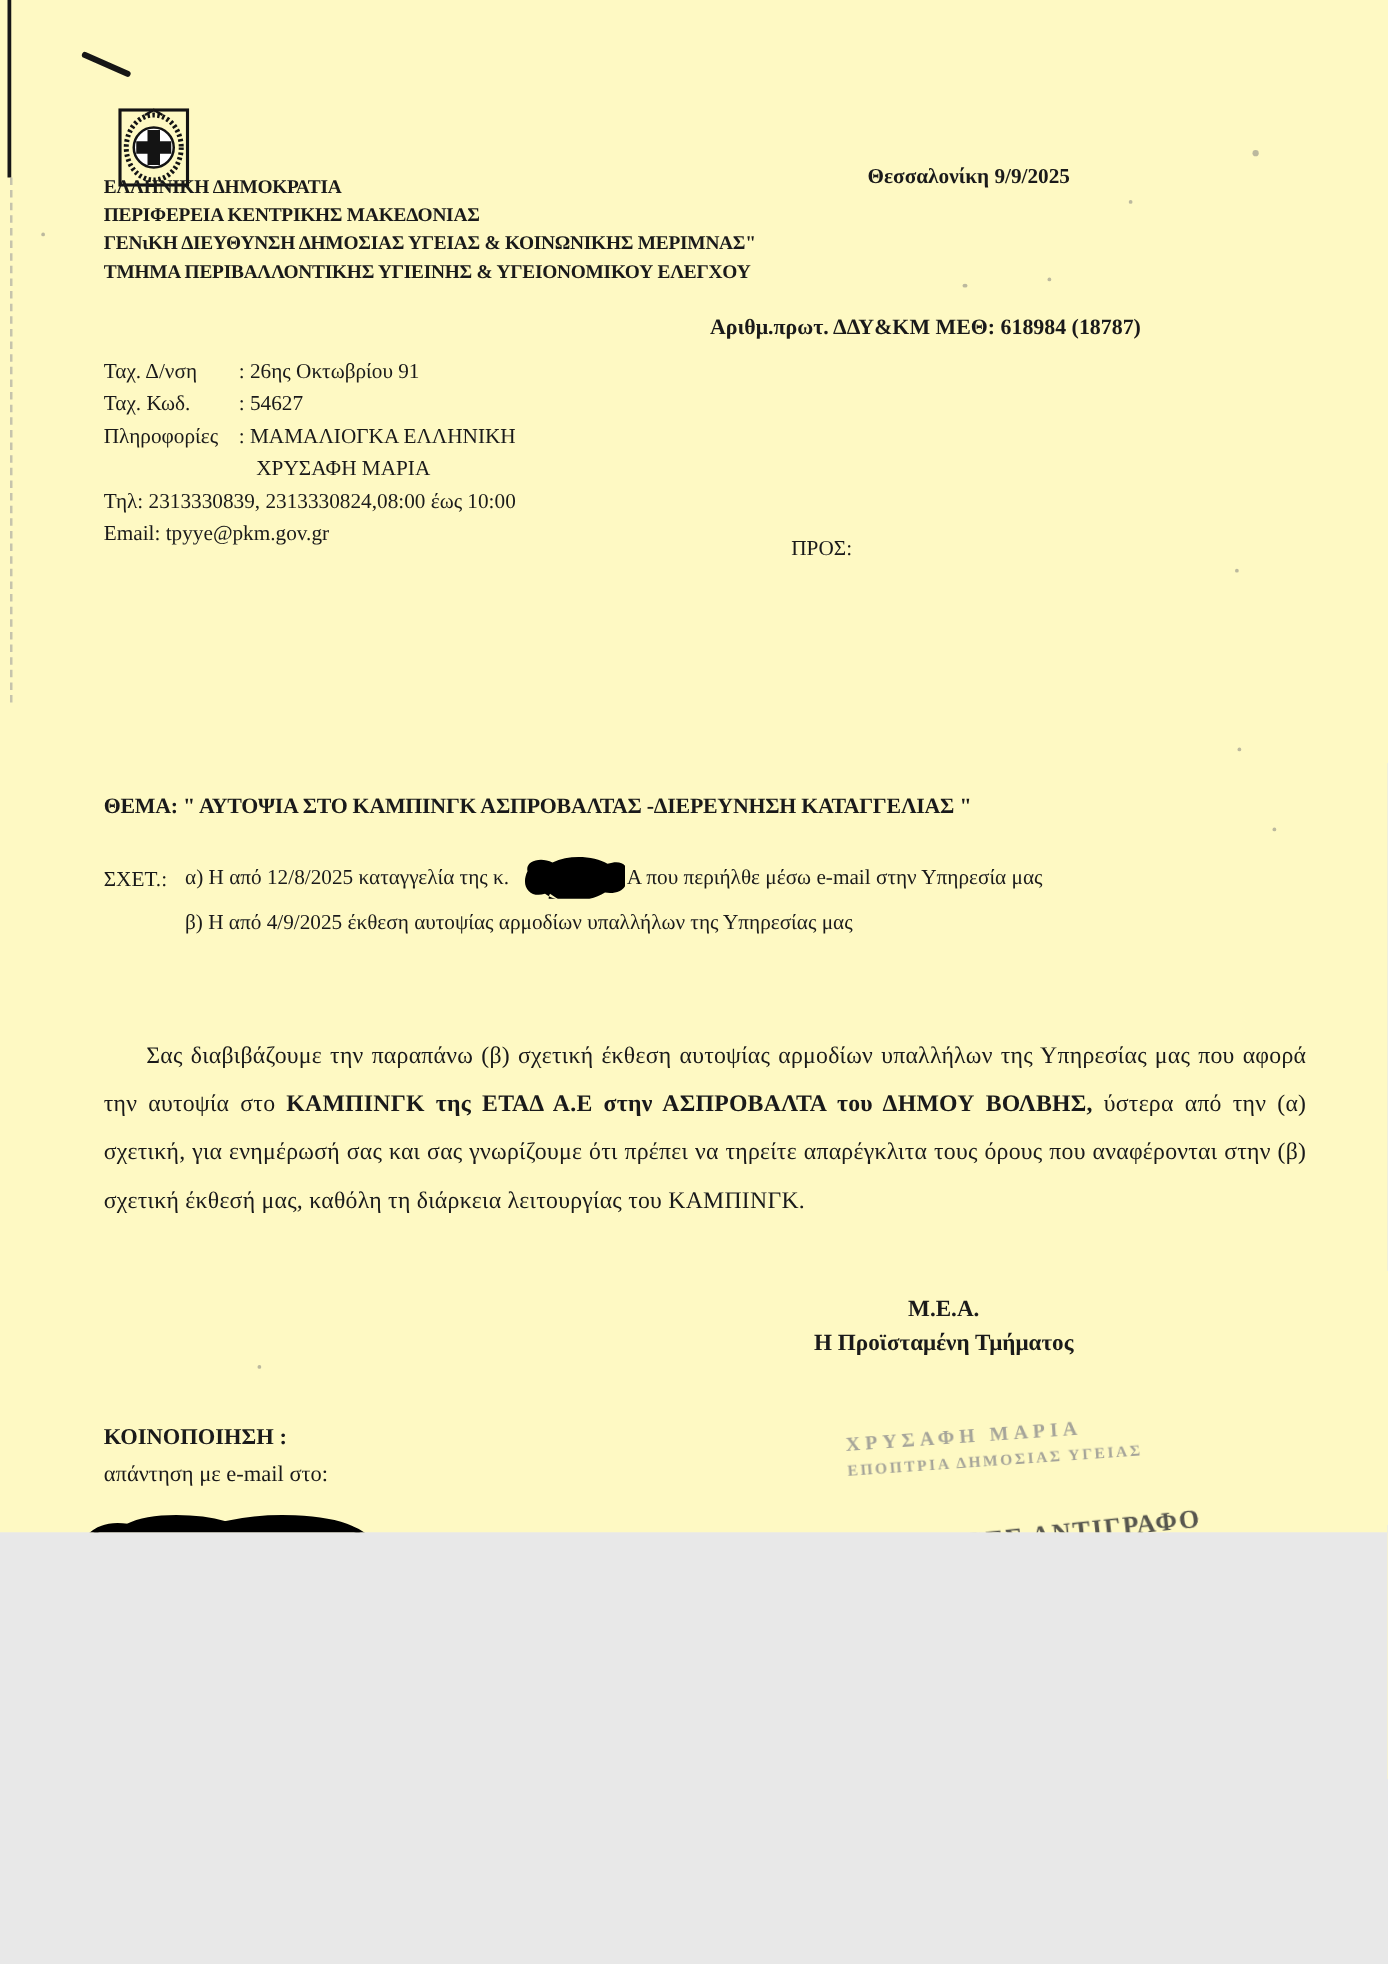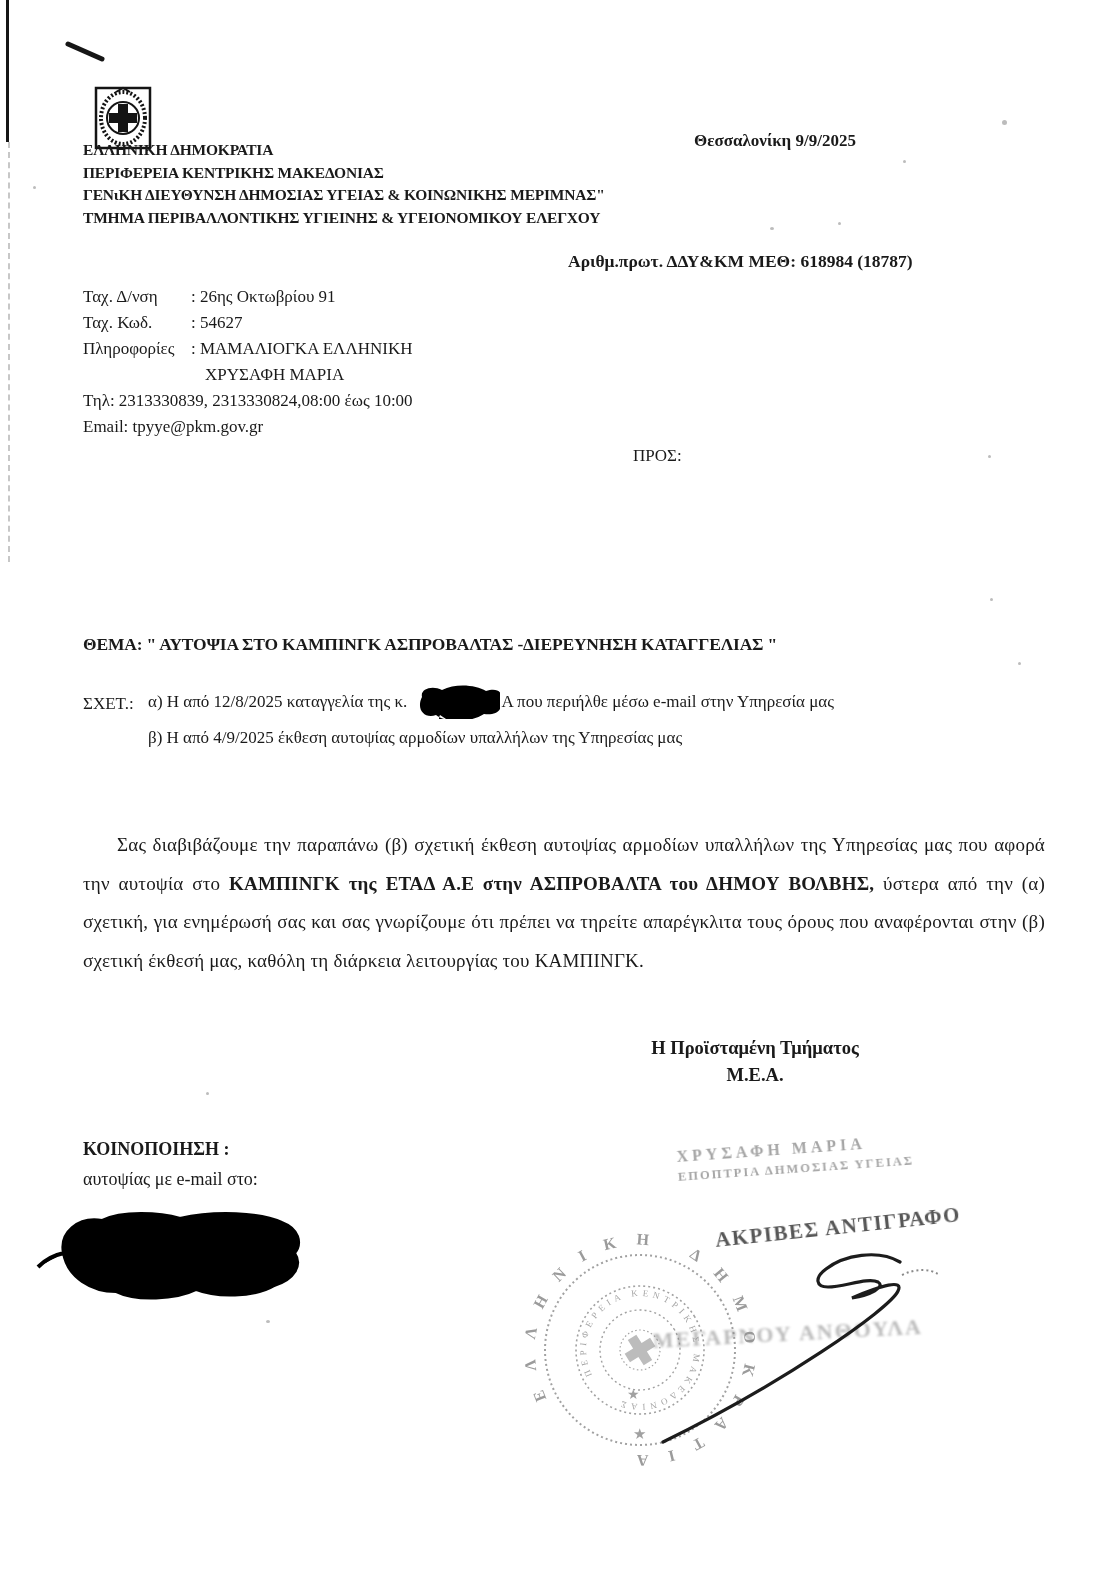--- a/index.html
+++ b/index.html
@@ -1,21 +1,21 @@
 <!DOCTYPE html>
 <html><head>
 <meta charset="utf-8">
 <title>Document</title>
 <style>
   html,body{margin:0;padding:0;background:#e8e8e8;}
   .page{
     position:relative;
-    width:1110px;height:1571px;
+    width:1110px;height:1226px;
     margin:0 auto;
-    background:#ffffff;
+    background:#fef9c3;
     font-family:"Liberation Serif","DejaVu Serif",serif;
     color:#1a1a1a;
     overflow:hidden;
   }
   .abs{position:absolute;}
   .b{font-weight:bold;}
   .hline{font-size:15.5px;font-weight:bold;line-height:22.5px;letter-spacing:-0.2px;white-space:nowrap;}
   .contact-line{font-size:17px;line-height:26px;white-space:nowrap;}
   .contact-label{display:inline-block;width:108px;}
   .recip-line{font-size:16.5px;font-weight:bold;line-height:21.5px;white-space:nowrap;}
@@ -88,47 +88,47 @@
       <span class="contact-label">Ταχ. Κωδ.</span><span>: 54627</span>
     </div>
     <div class="contact-line">
       <span class="contact-label">Πληροφορίες</span><span>:  ΜΑΜΑΛΙΟΓΚΑ ΕΛΛΗΝΙΚΗ</span>
     </div>
     <div class="contact-line" style="margin-left:122px;">ΧΡΥΣΑΦΗ ΜΑΡΙΑ</div>
     <div class="contact-line">Τηλ: 2313330839, 2313330824,08:00 έως 10:00</div>
     <div class="contact-line">Email: tpyye@pkm.gov.gr</div>
   </div>
 
-  <div class="abs" style="left:633px;top:429px;font-size:17px;margin-top:17px;">ΠΡΟΣ:</div>
+  <div class="abs" style="left:633px;top:429px;font-size:17px;">ΠΡΟΣ:</div>
 
 
   <div class="abs subject" style="left:83px;top:634px;">
     <span>ΘΕΜΑ:</span>
     <span>" ΑΥΤΟΨΙΑ ΣΤΟ ΚΑΜΠΙΝΓΚ ΑΣΠΡΟΒΑΛΤΑΣ -ΔΙΕΡΕΥΝΗΣΗ ΚΑΤΑΓΓΕΛΙΑΣ "</span>
   </div>
 
   <div class="abs ref-line" style="left:83px;top:694px;">ΣΧΕΤ.:</div>
   <div class="abs ref-line" style="left:148px;top:692px;">
     <span>α) Η από 12/8/2025 καταγγελία της κ. </span><svg width="88" height="36" style="vertical-align:middle;margin:-10px 1px -6px 1px;">
         <path d="M 10 14 C 8 6 20 2 30 7 C 44 0 64 2 74 8 C 86 4 92 10 88 18 C 92 26 84 33 72 31 C 58 40 34 40 24 32 C 12 36 4 26 10 14 Z M 28 32 C 24 40 32 44 40 40 Z" fill="#000"></path>
       </svg><span>Α που περιήλθε μέσω e-mail στην Υπηρεσία μας</span>
   </div>
   <div class="abs ref-line" style="left:148px;top:728px;">β) Η από 4/9/2025 έκθεση αυτοψίας αρμοδίων υπαλλήλων της Υπηρεσίας μας</div>
 
   <div class="abs body-par" style="left:83px;top:826px;">
     <span>Σας διαβιβάζουμε την παραπάνω (β) σχετική έκθεση αυτοψίας αρμοδίων υπαλλήλων της Υπηρεσίας μας που αφορά την αυτοψία στο </span><span class="b">ΚΑΜΠΙΝΓΚ της ΕΤΑΔ Α.Ε στην ΑΣΠΡΟΒΑΛΤΑ του ΔΗΜΟΥ ΒΟΛΒΗΣ,</span><span> ύστερα από την (α) σχετική, για ενημέρωσή σας και σας γνωρίζουμε ότι πρέπει να τηρείτε απαρέγκλιτα τους  όρους που αναφέρονται στην (β) σχετική έκθεσή μας, καθόλη τη διάρκεια λειτουργίας του ΚΑΜΠΙΝΓΚ.</span>
   </div>
 
   <div class="abs sig-block" style="left:605px;top:1035px;">
+    <div>Μ.Ε.Α.</div>
     <div>Η Προϊσταμένη Τμήματος</div>
-    <div>Μ.Ε.Α.</div>
   </div>
 
   <div class="abs koin-label" style="left:83px;top:1139px;">ΚΟΙΝΟΠΟΙΗΣΗ :</div>
-  <div class="abs koin-line" style="left:83px;top:1169px;">αυτοψίας με e-mail στο:</div>
+  <div class="abs koin-line" style="left:83px;top:1169px;">απάντηση με e-mail στο:</div>
 
   <svg class="abs" style="left:30px;top:1205px;" width="280" height="105">
     <path d="M 8 62 C 14 56 24 50 34 48 C 30 28 48 12 72 16 C 92 6 130 8 150 14 C 185 6 230 8 252 18 C 268 24 272 38 264 48 C 272 60 264 74 244 80 C 224 92 186 92 166 84 C 146 94 106 96 86 86 C 62 86 38 72 34 48" fill="#000" stroke="#000" stroke-width="4" stroke-linejoin="round"></path>
   </svg>
 
   <div class="abs faded-stamp" style="left:676px;top:1148px;">
     <div class="l1">ΧΡΥΣΑΦΗ ΜΑΡΙΑ</div>
     <div class="l2">ΕΠΟΠΤΡΙΑ ΔΗΜΟΣΙΑΣ ΥΓΕΙΑΣ</div>
   </div>
 

